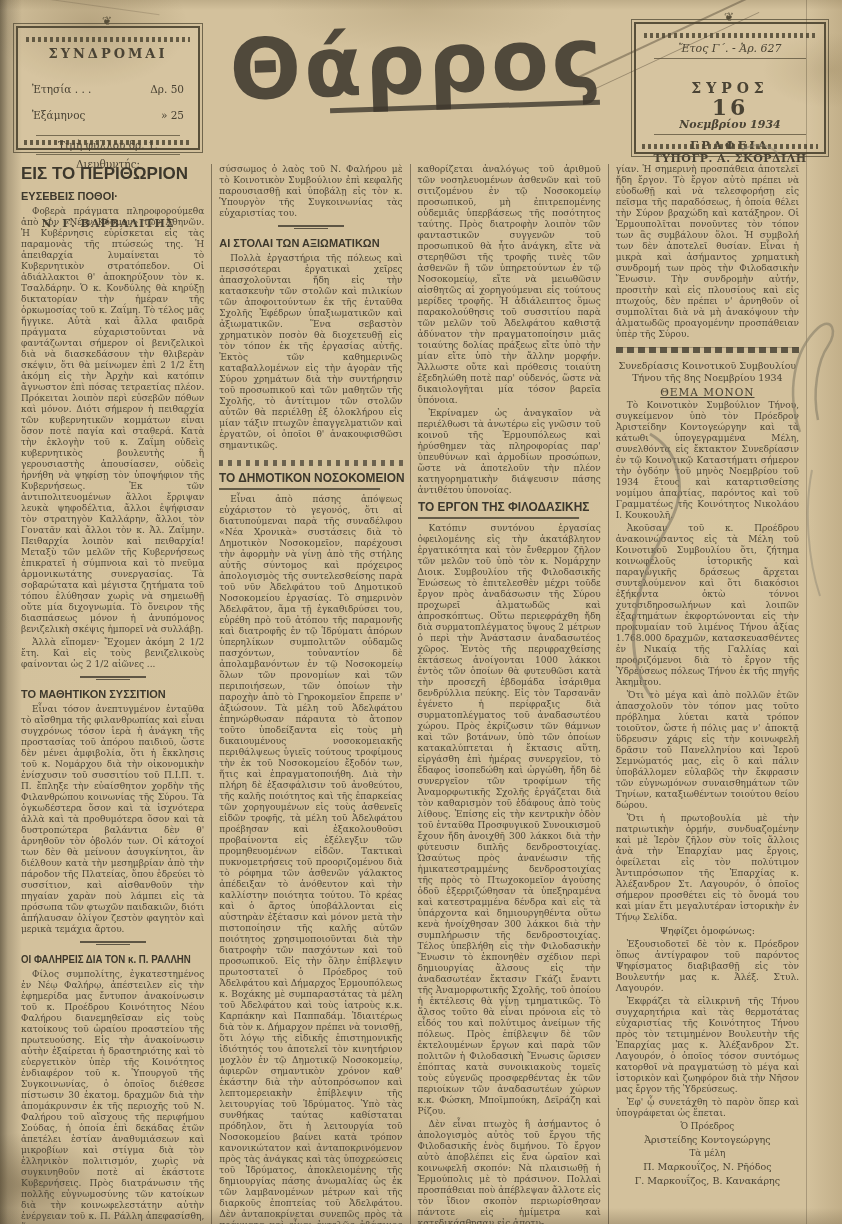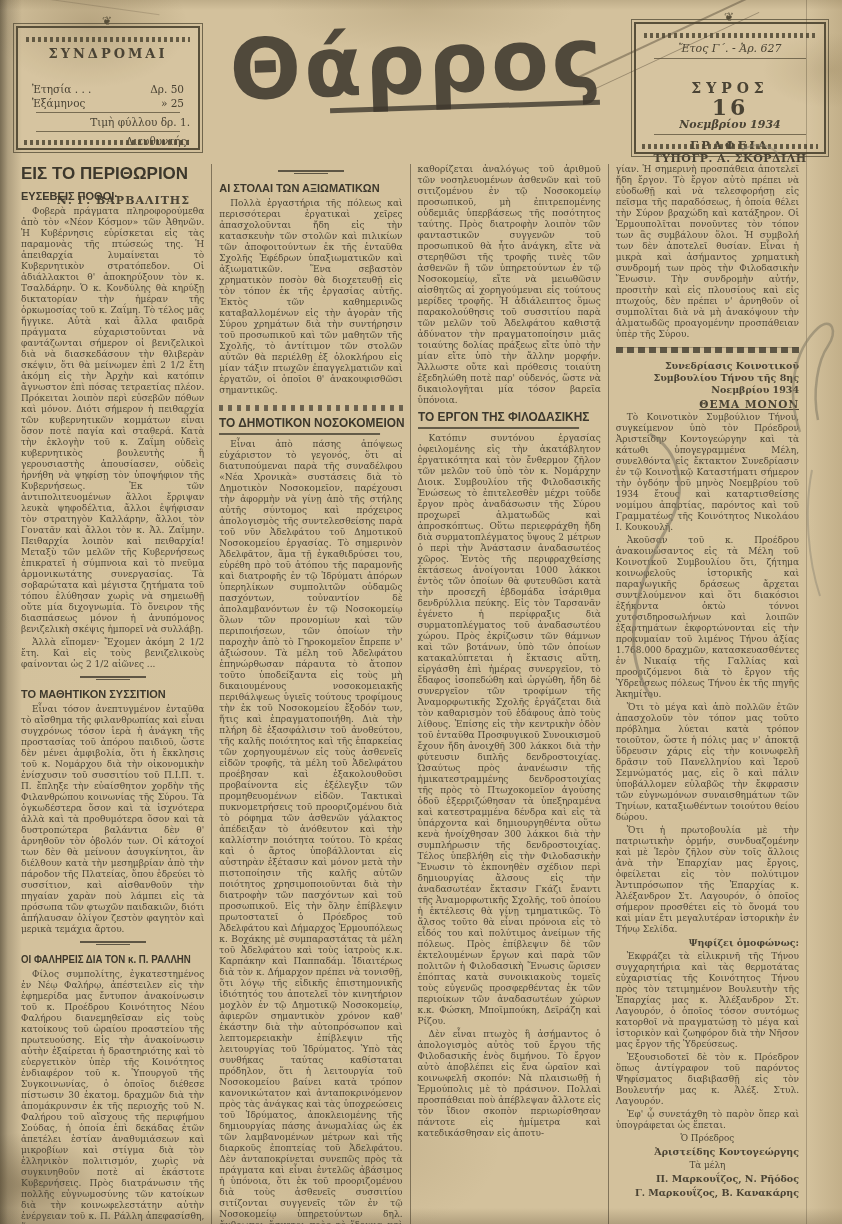--- a/index.html
+++ b/index.html
@@ -25,23 +25,23 @@
   .mast-box{
     position:relative;border:2px solid #584f3a;outline:1px solid rgba(88,79,58,.8);outline-offset:2px;
     padding:8px 8px 6px;box-sizing:border-box;text-align:center;background:rgba(236,224,190,.12);
   }
   .mast-box.left{width:184px;height:124px;margin-top:14px;}
   .mast-box.right{width:192px;height:132px;margin-top:10px;}
   .meander{height:5px;margin:1px 0 4px;background:repeating-linear-gradient(90deg,rgba(80,72,52,.85) 0 3px,transparent 3px 6px);}
   .meander.bot{position:absolute;left:6px;right:6px;bottom:3px;margin:0;}
   .finial{position:absolute;top:-14px;left:50%;transform:translateX(-50%);font-size:12px;color:#584f3a;letter-spacing:2px;}
   .box-title{font-weight:bold;font-size:13px;letter-spacing:3px;margin:2px 0 22px;}
-  .box-row{display:flex;justify-content:space-between;font-size:10.5px;padding:0 6px;margin:2px 0;}
+  .box-row{display:flex;justify-content:space-between;font-size:10.5px;padding:0 6px;margin:14px 0;}
   .box-hr{border:0;border-top:1px solid rgba(88,79,58,.75);margin:3px 10px;}
-  .box-c{font-size:10.5px;margin:2px 0;text-align:right;}
+  .box-c{font-size:10.5px;margin:2px 0;}
   .box-c.bold{font-weight:bold;font-size:11px;letter-spacing:1px;margin-top:47px;}
   .issue-line{font-size:11px;font-style:italic;margin:1px 0 2px;}
   .city{font-weight:bold;font-size:14px;letter-spacing:5px;margin-top:21px;}
   .day{font-weight:bold;font-size:22px;line-height:22px;letter-spacing:3px;}
   .monthyear{font-weight:bold;font-size:11px;font-style:italic;margin-bottom:2px;text-align:center;}
   .offices{font-weight:bold;font-size:11.5px;letter-spacing:3px;margin-top:3px;}
   .printer{font-weight:bold;font-size:11px;letter-spacing:.5px;}
   .mast-title{flex:1;text-align:center;position:relative;padding-top:4px;}
   .title-text{
     font-family:"DejaVu Sans",sans-serif;font-weight:bold;font-size:84px;line-height:96px;
@@ -54,21 +54,21 @@
   .col + .col{border-left:1px solid rgba(62,52,36,.55);}
   .blk-h1{font-family:"Liberation Sans",sans-serif;font-weight:bold;font-size:17px;line-height:20px;color:#3d382c;margin:0 0 5px;white-space:nowrap;}
   .blk-h1c{font-family:"Liberation Sans",sans-serif;font-weight:bold;font-size:24px;line-height:28px;letter-spacing:7px;text-align:center;color:#3d382c;margin:6px 0 3px;}
   .blk-h2{font-family:"Liberation Sans",sans-serif;font-weight:bold;font-size:11px;line-height:14px;color:#3d382c;margin:5px 0 3px;white-space:nowrap;}
   .blk-h2big{font-size:13.5px;line-height:17px;margin:2px 0 4px;}
   .blk-h2u{border-bottom:2px solid rgba(61,56,44,.75);padding-bottom:2px;}
   .sqz{transform:scaleX(.88);transform-origin:0 50%;}
   .blk-p{font-size:9px;line-height:11px;text-align:justify;text-indent:11px;margin:0 0 2px;color:#4c4536;}
   .blk-p0{text-indent:0;}
   .blk-c{text-align:center;font-size:9.5px;line-height:12px;margin:2px 0;}
-  .blk-b{font-weight:bold;text-align:right;}
+  .blk-b{font-weight:normal;}
   .blk-und{text-decoration:underline;letter-spacing:1px;font-size:10.5px;}
   .blk-smm{font-size:8.8px;line-height:11px;}
   .blk-rule{width:66px;margin:6px auto 6px;border-top:2px solid rgba(64,58,46,.8);position:relative;height:3px;}
   .blk-rule::after{content:"";position:absolute;left:16px;right:16px;top:1px;border-top:1px solid rgba(64,58,46,.8);}
   .blk-chain{height:5px;margin:7px 0;background:repeating-linear-gradient(90deg,rgba(64,58,46,.8) 0 7px,transparent 7px 11px);border-top:1px solid rgba(64,58,46,.35);}
   .blk-orn{height:6px;margin:9px 0 3px;background:repeating-linear-gradient(90deg,rgba(64,58,46,.7) 0 4px,transparent 4px 9px);}
   
   .overlay{position:absolute;inset:0;pointer-events:none;}
   .crease{position:absolute;background:rgba(82,72,54,.45);}
   .crease.c1{width:200px;height:1.5px;left:556px;top:40px;transform:rotate(-25deg);}
@@ -130,45 +130,47 @@
         <div class="blk-p">Φοβερὰ πράγματα πληροφορούμεθα ἀπὸ τὸν «Νέον Κόσμον» τῶν Ἀθηνῶν. Ἡ Κυβέρνησις εὑρίσκεται εἰς τὰς παραμονὰς τῆς πτώσεώς της. Ἡ ἀπειθαρχία λυμαίνεται τὸ Κυβερνητικὸν στρατόπεδον. Οἱ ἀδιάλλακτοι θ' ἀποκηρύξουν τὸν κ. Τσαλδάρην. Ὁ κ. Κονδύλης θὰ κηρύξῃ δικτατορίαν τὴν ἡμέραν τῆς ὁρκωμοσίας τοῦ κ. Ζαΐμη. Τὸ τέλος μᾶς ἤγγικε. Αὐτὰ καὶ ἄλλα φαιδρὰ πράγματα εὐχαριστοῦνται νὰ φαντάζωνται σήμερον οἱ βενιζελικοὶ διὰ νὰ διασκεδάσουν τὴν θλιβερὰν σκέψιν, ὅτι θὰ μείνωμεν ἐπὶ 2 1/2 ἔτη ἀκόμη εἰς τὴν Ἀρχὴν καὶ κατόπιν ἄγνωστον ἐπὶ πόσας τετραετίας πλέον. Πρόκειται λοιπὸν περὶ εὐσεβῶν πόθων καὶ μόνον. Διότι σήμερον ἡ πειθαρχία τῶν κυβερνητικῶν κομμάτων εἶναι ὅσον ποτὲ παγία καὶ σταθερά. Κατὰ τὴν ἐκλογὴν τοῦ κ. Ζαΐμη οὐδεὶς κυβερνητικὸς βουλευτὴς ἢ γερουσιαστὴς ἀπουσίασεν, οὐδεὶς ἠρνήθη νὰ ψηφίσῃ τὸν ὑποψήφιον τῆς Κυβερνήσεως. Ἐκ τῶν ἀντιπολιτευομένων ἄλλοι ἔρριψαν λευκὰ ψηφοδέλτια, ἄλλοι ἐψήφισαν τὸν στρατηγὸν Καλλάρην, ἄλλοι τὸν Γονατᾶν καὶ ἄλλοι τὸν κ. Ἀλ. Ζαΐμην. Πειθαρχία λοιπὸν καὶ πειθαρχία! Μεταξὺ τῶν μελῶν τῆς Κυβερνήσεως ἐπικρατεῖ ἡ σύμπνοια καὶ τὸ πνεῦμα ἁρμονικωτάτης συνεργασίας. Τὰ σοβαρώτατα καὶ μέγιστα ζητήματα τοῦ τόπου ἐλύθησαν χωρὶς νὰ σημειωθῇ οὔτε μία διχογνωμία. Τὸ ὄνειρον τῆς διασπάσεως μόνον ἡ ἀνυπόμονος βενιζελικὴ σκέψις ἡμπορεῖ νὰ συλλάβῃ.</div>
         <div class="blk-p">Ἀλλὰ εἴπομεν· Ἔχομεν ἀκόμη 2 1/2 ἔτη. Καὶ εἰς τοὺς βενιζελικοὺς φαίνονται ὡς 2 1/2 αἰῶνες ...</div>
         <div class="blk-rule"></div>
         <div class="blk-h2">ΤΟ ΜΑΘΗΤΙΚΟΝ ΣΥΣΣΙΤΙΟΝ</div>
         <div class="blk-p">Εἶναι τόσον ἀνεπτυγμένον ἐνταῦθα τὸ αἴσθημα τῆς φιλανθρωπίας καὶ εἶναι συγχρόνως τόσον ἱερὰ ἡ ἀνάγκη τῆς προστασίας τοῦ ἀπόρου παιδιοῦ, ὥστε δὲν μένει ἀμφιβολία, ὅτι ἡ ἔκκλησις τοῦ κ. Νομάρχου διὰ τὴν οἰκονομικὴν ἐνίσχυσιν τοῦ συσσιτίου τοῦ Π.Ι.Π. τ. Π. ἔπληξε τὴν εὐαίσθητον χορδὴν τῆς Φιλανθρώπου κοινωνίας τῆς Σύρου. Τὰ ὀγκωδέστερα ὅσον καὶ τὰ ἰσχνότερα ἀλλὰ καὶ τὰ προθυμότερα ὅσον καὶ τὰ δυστροπώτερα βαλάντια δὲν θ' ἀρνηθοῦν τὸν ὀβολόν των. Οἱ κάτοχοί των δὲν θὰ μείνουν ἀσυγκίνητοι, ἂν διέλθουν κατὰ τὴν μεσημβρίαν ἀπὸ τὴν πάροδον τῆς Πλατείας, ὅπου ἑδρεύει τὸ συσσίτιον, καὶ αἰσθανθοῦν τὴν πηγαίαν χαρὰν ποὺ λάμπει εἰς τὰ πρόσωπα τῶν φτωχῶν παιδακιῶν, διότι ἀπήλαυσαν ὀλίγον ζεστὸν φαγητὸν καὶ μερικὰ τεμάχια ἄρτου.</div>
         <div class="blk-rule"></div>
         <div class="blk-h2 sqz">ΟΙ ΦΑΛΗΡΕΙΣ ΔΙΑ ΤΟΝ κ. Π. ΡΑΛΛΗΝ</div>
         <div class="blk-p">Φίλος συμπολίτης, ἐγκατεστημένος ἐν Νέῳ Φαλήρῳ, ἀπέστειλεν εἰς τὴν ἐφημερίδα μας ἔντυπον ἀνακοίνωσιν τοῦ κ. Προέδρου Κοινότητος Νέου Φαλήρου διανεμηθεῖσαν εἰς τοὺς κατοίκους τοῦ ὡραίου προαστείου τῆς πρωτευούσης. Εἰς τὴν ἀνακοίνωσιν αὐτὴν ἐξαίρεται ἡ δραστηριότης καὶ τὸ εὐεργετικὸν ὑπὲρ τῆς Κοινότητος ἐνδιαφέρον τοῦ κ. Ὑπουργοῦ τῆς Συγκοινωνίας, ὁ ὁποῖος διέθεσε πίστωσιν 30 ἑκατομ. δραχμῶν διὰ τὴν ἀπομάκρυνσιν ἐκ τῆς περιοχῆς τοῦ Ν. Φαλήρου τοῦ αἴσχους τῆς περιφήμου Σούδας, ἡ ὁποία ἐπὶ δεκάδας ἐτῶν ἀπετέλει ἑστίαν ἀναθυμιάσεων καὶ μικροβίων καὶ στίγμα διὰ τὸν ἑλληνικὸν πολιτισμόν, χωρὶς νὰ συγκινηθοῦν ποτὲ αἱ ἑκάστοτε Κυβερνήσεις. Πρὸς διατράνωσιν τῆς πολλῆς εὐγνωμοσύνης τῶν κατοίκων διὰ τὴν κοινωφελεστάτην αὐτὴν ἐνέργειαν τοῦ κ. Π. Ράλλη ἀπεφασίσθη, ὅπως</div>
       </div>
       <div class="col">
+        <div class="blk-p blk-p0">σύσσωμος ὁ λαὸς τοῦ Ν. Φαλήρου μὲ τὸ Κοινοτικὸν Συμβούλιον ἐπὶ κεφαλῆς παρουσιασθῇ καὶ ὑποβάλῃ εἰς τὸν κ. Ὑπουργὸν τῆς Συγκοινωνίας τὰς εὐχαριστίας του.</div>
         <div class="blk-rule"></div>
         <div class="blk-h2">ΑΙ ΣΤΟΛΑΙ ΤΩΝ ΑΞΙΩΜΑΤΙΚΩΝ</div>
         <div class="blk-p">Πολλὰ ἐργαστήρια τῆς πόλεως καὶ περισσότεραι ἐργατικαὶ χεῖρες ἀπασχολοῦνται ἤδη εἰς τὴν κατασκευὴν τῶν στολῶν καὶ πιλικίων τῶν ἀποφοιτούντων ἐκ τῆς ἐνταῦθα Σχολῆς Ἐφέδρων ὑπαξιωματικῶν καὶ ἀξιωματικῶν. Ἕνα σεβαστὸν χρηματικὸν ποσὸν θὰ διοχετευθῇ εἰς τὸν τόπον ἐκ τῆς ἐργασίας αὐτῆς. Ἐκτὸς τῶν καθημερινῶς καταβαλλομένων εἰς τὴν ἀγορὰν τῆς Σύρου χρημάτων διὰ τὴν συντήρησιν τοῦ προσωπικοῦ καὶ τῶν μαθητῶν τῆς Σχολῆς, τὸ ἀντίτιμον τῶν στολῶν αὐτῶν θὰ περιέλθῃ ἐξ ὁλοκλήρου εἰς μίαν τάξιν πτωχῶν ἐπαγγελματιῶν καὶ ἐργατῶν, οἱ ὁποῖοι θ' ἀνακουφισθῶσι σημαντικῶς.</div>
         <div class="blk-orn"></div>
         <div class="blk-h2 blk-h2big blk-h2u sqz">ΤΟ ΔΗΜΟΤΙΚΟΝ ΝΟΣΟΚΟΜΕΙΟΝ</div>
         <div class="blk-p">Εἶναι ἀπὸ πάσης ἀπόψεως εὐχάριστον τὸ γεγονός, ὅτι αἱ διατυπούμεναι παρὰ τῆς συναδέλφου «Νέα Χρονικὰ» συστάσεις διὰ τὸ Δημοτικὸν Νοσοκομεῖον, παρέχουσι τὴν ἀφορμὴν νὰ γίνῃ ἀπὸ τῆς στήλης αὐτῆς σύντομος καὶ πρόχειρος ἀπολογισμὸς τῆς συντελεσθείσης παρὰ τοῦ νῦν Ἀδελφάτου τοῦ Δημοτικοῦ Νοσοκομείου ἐργασίας. Τὸ σημερινὸν Ἀδελφᾶτον, ἅμα τῇ ἐγκαθιδρύσει του, εὑρέθη πρὸ τοῦ ἀτόπου τῆς παραμονῆς καὶ διατροφῆς ἐν τῷ Ἱδρύματι ἀπόρων ὑπερηλίκων συμπολιτῶν οὐδαμῶς πασχόντων, τοὐναντίον δὲ ἀπολαμβανόντων ἐν τῷ Νοσοκομείῳ ὅλων τῶν προνομίων καὶ τῶν περιποιήσεων, τῶν ὁποίων τὴν παροχὴν ἀπὸ τὸ Γηροκομεῖον ἔπρεπε ν' ἀξιώσουν. Τὰ μέλη τοῦ Ἀδελφάτου ἐπηνώρθωσαν πάραυτα τὸ ἄτοπον τοῦτο ὑποδείξαντα εἰς τοὺς μὴ δικαιουμένους νοσοκομειακῆς περιθάλψεως ὑγιεῖς τούτους τροφίμους τὴν ἐκ τοῦ Νοσοκομείου ἔξοδόν των, ἥτις καὶ ἐπραγματοποιήθη. Διὰ τὴν πλήρη δὲ ἐξασφάλισιν τοῦ ἀνοθεύτου, τῆς καλῆς ποιότητος καὶ τῆς ἐπαρκείας τῶν χορηγουμένων εἰς τοὺς ἀσθενεῖς εἰδῶν τροφῆς, τὰ μέλη τοῦ Ἀδελφάτου προέβησαν καὶ ἐξακολουθοῦσι προβαίνοντα εἰς ἐξέλεγξιν τῶν προμηθευομένων εἰδῶν. Τακτικαὶ πυκνομετρήσεις τοῦ προοριζομένου διὰ τὸ ρόφημα τῶν ἀσθενῶν γάλακτος ἀπέδειξαν τὸ ἀνόθευτον καὶ τὴν καλλίστην ποιότητα τούτου. Τὸ κρέας καὶ ὁ ἄρτος ὑποβάλλονται εἰς αὐστηρὰν ἐξέτασιν καὶ μόνον μετὰ τὴν πιστοποίησιν τῆς καλῆς αὐτῶν ποιότητος χρησιμοποιοῦνται διὰ τὴν διατροφὴν τῶν πασχόντων καὶ τοῦ προσωπικοῦ. Εἰς τὴν ὅλην ἐπίβλεψιν πρωτοστατεῖ ὁ Πρόεδρος τοῦ Ἀδελφάτου καὶ Δήμαρχος Ἑρμουπόλεως κ. Βοχάκης μὲ συμπαραστάτας τὰ μέλη τοῦ Ἀδελφάτου καὶ τοὺς ἰατροὺς κ.κ. Καρπάκην καὶ Παππαδάμ. Ἰδιαιτέρως διὰ τὸν κ. Δήμαρχον πρέπει νὰ τονισθῇ, ὅτι λόγῳ τῆς εἰδικῆς ἐπιστημονικῆς ἰδιότητός του ἀποτελεῖ τὸν κινητήριον μοχλὸν ἐν τῷ Δημοτικῷ Νοσοκομείῳ, ἀφιερῶν σημαντικὸν χρόνον καθ' ἑκάστην διὰ τὴν αὐτοπρόσωπον καὶ λεπτομερειακὴν ἐπίβλεψιν τῆς λειτουργίας τοῦ Ἱδρύματος. Ὑπὸ τὰς συνθήκας ταύτας καθίσταται πρόδηλον, ὅτι ἡ λειτουργία τοῦ Νοσοκομείου βαίνει κατὰ τρόπον κανονικώτατον καὶ ἀνταποκρινόμενον πρὸς τὰς ἀνάγκας καὶ τὰς ὑποχρεώσεις τοῦ Ἱδρύματος, ἀποκλειομένης τῆς δημιουργίας πάσης ἀνωμαλίας ὡς ἐκ τῶν λαμβανομένων μέτρων καὶ τῆς διαρκοῦς ἐποπτείας τοῦ Ἀδελφάτου. Δὲν ἀνταποκρίνεται συνεπῶς πρὸς τὰ πράγματα καὶ εἶναι ἐντελῶς ἀβάσιμος ἡ ὑπόνοια, ὅτι ἐκ τοῦ προοριζομένου διὰ τοὺς ἀσθενεῖς συσσιτίου σιτίζονται συγγενεῖς τῶν ἐν τῷ Νοσοκομείῳ ὑπηρετούντων δηλ. ἄνθρωποι ἄσχετοι πρὸς τὸ ἵδρυμα καὶ οὐδὲν δικαίωμα ἔχοντες πρὸς σιτισμόν. Τὸ τοιοῦτον, ἐὰν συνέβαινε, θ' ἀπετέλει ὄντως σοβαρὰν ἀνωμαλίαν, πρέπει δὲ νὰ θεωρηθῇ ὡς ἐντελῶς ἀποκλειόμενον. Ἡ προμήθεια τῶν τροφίμων ἐνεργεῖται παρὰ</div>
       </div>
       <div class="col">
         <div class="blk-p blk-p0">καθορίζεται ἀναλόγως τοῦ ἀριθμοῦ τῶν νοσηλευομένων ἀσθενῶν καὶ τοῦ σιτιζομένου ἐν τῷ Νοσοκομείῳ προσωπικοῦ, μὴ ἐπιτρεπομένης οὐδεμιᾶς ὑπερβάσεως τῆς ποσότητος ταύτης. Πρὸς διατροφὴν λοιπὸν τῶν φανταστικῶν συγγενῶν τοῦ προσωπικοῦ θὰ ἦτο ἀνάγκη, εἴτε νὰ στερηθῶσι τῆς τροφῆς τινὲς τῶν ἀσθενῶν ἢ τῶν ὑπηρετούντων ἐν τῷ Νοσοκομείῳ, εἴτε νὰ μειωθῶσιν αἰσθητῶς αἱ χορηγούμεναι εἰς τούτους μερίδες τροφῆς. Ἡ ἀδιάλειπτος ὅμως παρακολούθησις τοῦ συσσιτίου παρὰ τῶν μελῶν τοῦ Ἀδελφάτου καθιστᾷ ἀδύνατον τὴν πραγματοποίησιν μιᾶς τοιαύτης δολίας πράξεως εἴτε ὑπὸ τὴν μίαν εἴτε ὑπὸ τὴν ἄλλην μορφήν. Ἄλλωστε οὔτε καὶ πρόθεσις τοιαύτη ἐξεδηλώθη ποτὲ παρ' οὐδενός, ὥστε νὰ δικαιολογῆται μία τόσον βαρεῖα ὑπόνοια.</div>
+        <div class="blk-p">Ἐκρίναμεν ὡς ἀναγκαῖον νὰ περιέλθωσι τὰ ἀνωτέρω εἰς γνῶσιν τοῦ κοινοῦ τῆς Ἑρμουπόλεως καὶ ἠρύσθημεν τὰς πληροφορίας παρ' ὑπευθύνων καὶ ἁρμοδίων προσώπων, ὥστε νὰ ἀποτελοῦν τὴν πλέον κατηγορηματικὴν διάψευσιν πάσης ἀντιθέτου ὑπονοίας.</div>
         <div class="blk-h2 blk-h2big blk-h2u sqz">ΤΟ ΕΡΓΟΝ ΤΗΣ ΦΙΛΟΔΑΣΙΚΗΣ</div>
         <div class="blk-p">Κατόπιν συντόνου ἐργασίας ὀφειλομένης εἰς τὴν ἀκατάβλητον ἐργατικότητα καὶ τὸν ἔνθερμον ζῆλον τῶν μελῶν τοῦ ὑπὸ τὸν κ. Νομάρχην Διοικ. Συμβουλίου τῆς Φιλοδασικῆς Ἑνώσεως τὸ ἐπιτελεσθὲν μέχρι τοῦδε ἔργον πρὸς ἀναδάσωσιν τῆς Σύρου προχωρεῖ ἁλματωδῶς καὶ ἀπροσκόπτως. Οὕτω περιεφράχθη ἤδη διὰ συρματοπλέγματος ὕψους 2 μέτρων ὁ περὶ τὴν Ἀνάστασιν ἀναδασωτέος χῶρος. Ἐντὸς τῆς περιφραχθείσης ἐκτάσεως ἀνοίγονται 1000 λάκκοι ἐντὸς τῶν ὁποίων θὰ φυτευθῶσι κατὰ τὴν προσεχῆ ἑβδομάδα ἰσάριθμα δενδρύλλια πεύκης. Εἰς τὸν Ταρσανᾶν ἐγένετο ἡ περίφραξις διὰ συρματοπλέγματος τοῦ ἀναδασωτέου χώρου. Πρὸς ἐκρίζωσιν τῶν θάμνων καὶ τῶν βοτάνων, ὑπὸ τῶν ὁποίων κατακαλύπτεται ἡ ἔκτασις αὕτη, εἰργάσθη ἐπὶ ἡμέρας συνεργεῖον, τὸ ἔδαφος ἰσοπεδώθη καὶ ὠργώθη, ἤδη δὲ συνεργεῖον τῶν τροφίμων τῆς Ἀναμορφωτικῆς Σχολῆς ἐργάζεται διὰ τὸν καθαρισμὸν τοῦ ἐδάφους ἀπὸ τοὺς λίθους. Ἐπίσης εἰς τὴν κεντρικὴν ὁδὸν τοῦ ἐνταῦθα Προσφυγικοῦ Συνοικισμοῦ ἔχουν ἤδη ἀνοιχθῆ 300 λάκκοι διὰ τὴν φύτευσιν διπλῆς δενδροστοιχίας. Ὡσαύτως πρὸς ἀνανέωσιν τῆς ἡμικατεστραμμένης δενδροστοιχίας τῆς πρὸς τὸ Πτωχοκομεῖον ἀγούσης ὁδοῦ ἐξερριζώθησαν τὰ ὑπεξηραμένα καὶ κατεστραμμένα δένδρα καὶ εἰς τὰ ὑπάρχοντα καὶ δημιουργηθέντα οὕτω κενὰ ἠνοίχθησαν 300 λάκκοι διὰ τὴν συμπλήρωσιν τῆς δενδροστοιχίας. Τέλος ὑπεβλήθη εἰς τὴν Φιλοδασικὴν Ἕνωσιν τὸ ἐκπονηθὲν σχέδιον περὶ δημιουργίας ἄλσους εἰς τὴν ἀναδασωτέαν ἔκτασιν Γκάζι ἔναντι τῆς Ἀναμορφωτικῆς Σχολῆς, τοῦ ὁποίου ἡ ἐκτέλεσις θὰ γίνῃ τμηματικῶς. Τὸ ἄλσος τοῦτο θὰ εἶναι πρόνοια εἰς τὸ εἶδός του καὶ πολύτιμος ἀνείμων τῆς πόλεως. Πρὸς ἐπίβλεψιν δὲ τῶν ἐκτελουμένων ἔργων καὶ παρὰ τῶν πολιτῶν ἡ Φιλοδασικὴ Ἕνωσις ὥρισεν ἐπόπτας κατὰ συνοικιακοὺς τομεῖς τοὺς εὐγενῶς προσφερθέντας ἐκ τῶν περιοίκων τῶν ἀναδασωτέων χώρων κ.κ. Φώσκη, Μποϊμπούκη, Δεϊράζη καὶ Ρίζου.</div>
         <div class="blk-p">Δὲν εἶναι πτωχὸς ἢ ἀσήμαντος ὁ ἀπολογισμὸς αὐτὸς τοῦ ἔργου τῆς Φιλοδασικῆς ἑνὸς διμήνου. Τὸ ἔργον αὐτὸ ἀποβλέπει εἰς ἕνα ὡραῖον καὶ κοινωφελῆ σκοπόν: Νὰ πλαισιωθῇ ἡ Ἑρμούπολις μὲ τὸ πράσινον. Πολλαὶ προσπάθειαι ποὺ ἀπέβλεψαν ἄλλοτε εἰς τὸν ἴδιον σκοπὸν περιωρίσθησαν πάντοτε εἰς ἡμίμετρα καὶ κατεδικάσθησαν εἰς ἀποτυ-</div>
       </div>
       <div class="col">
         <div class="blk-p blk-p0">γίαν. Ἡ σημερινὴ προσπάθεια ἀποτελεῖ ἤδη ἔργον. Τὸ ἔργον αὐτὸ πρέπει νὰ εὐοδωθῇ καὶ νὰ τελεσφορήσῃ εἰς πεῖσμα τῆς παραδόσεως, ἡ ὁποία θέλει τὴν Σύρον βραχώδη καὶ κατάξηρον. Οἱ Ἑρμουπολῖται πονοῦντες τὸν τόπον των ἂς συμβάλουν ὅλοι. Ἡ συμβολή των δὲν ἀποτελεῖ θυσίαν. Εἶναι ἡ μικρὰ καὶ ἀσήμαντος χρηματικὴ συνδρομή των πρὸς τὴν Φιλοδασικὴν Ἕνωσιν. Τὴν συνδρομὴν αὐτήν, προσιτὴν καὶ εἰς πλουσίους καὶ εἰς πτωχούς, δὲν πρέπει ν' ἀρνηθοῦν οἱ συμπολῖται διὰ νὰ μὴ ἀνακόψουν τὴν ἁλματωδῶς προαγομένην προσπάθειαν ὑπὲρ τῆς Σύρου.</div>
         <div class="blk-chain"></div>
         <div class="blk-c blk-b">Συνεδρίασις Κοινοτικοῦ Συμβουλίου Τήνου τῆς 8ης Νοεμβρίου 1934</div>
         <div class="blk-c blk-b blk-und">ΘΕΜΑ ΜΟΝΟΝ</div>
         <div class="blk-p">Τὸ Κοινοτικὸν Συμβούλιον Τήνου, συγκείμενον ὑπὸ τὸν Πρόεδρον Ἀριστείδην Κοντογεώργην καὶ τὰ κάτωθι ὑπογεγραμμένα Μέλη, συνελθόντα εἰς ἔκτακτον Συνεδρίασιν ἐν τῷ Κοινοτικῷ Καταστήματι σήμερον τὴν ὀγδόην τοῦ μηνὸς Νοεμβρίου τοῦ 1934 ἔτους καὶ καταρτισθείσης νομίμου ἀπαρτίας, παρόντος καὶ τοῦ Γραμματέως τῆς Κοινότητος Νικολάου Ι. Κουκουλῆ.</div>
         <div class="blk-p">Ἀκοῦσαν τοῦ κ. Προέδρου ἀνακοινώσαντος εἰς τὰ Μέλη τοῦ Κοινοτικοῦ Συμβουλίου ὅτι, ζήτημα κοινωφελοῦς ἱστορικῆς καὶ παραγωγικῆς δράσεως ἄρχεται συντελούμενον καὶ ὅτι διακόσιοι ἑξήκοντα ὀκτὼ τόννοι χυτοσιδηροσωλήνων καὶ λοιπῶν ἐξαρτημάτων ἐκφορτώνονται εἰς τὴν προκυμαίαν τοῦ λιμένος Τήνου ἀξίας 1.768.000 δραχμῶν, κατασκευασθέντες ἐν Νικαίᾳ τῆς Γαλλίας καὶ προοριζόμενοι διὰ τὸ ἔργον τῆς Ὑδρεύσεως πόλεως Τήνου ἐκ τῆς πηγῆς Ἀκημίτου.</div>
         <div class="blk-p">Ὅτι τὸ μέγα καὶ ἀπὸ πολλῶν ἐτῶν ἀπασχολοῦν τὸν τόπον μας τοῦτο πρόβλημα λύεται κατὰ τρόπον τοιοῦτον, ὥστε ἡ πόλις μας ν' ἀποκτᾷ ὕδρευσιν χάρις εἰς τὴν κοινωφελῆ δρᾶσιν τοῦ Πανελληνίου καὶ Ἱεροῦ Σεμνώματός μας, εἰς ὃ καὶ πάλιν ὑποβάλλομεν εὐλαβῶς τὴν ἔκφρασιν τῶν εὐγνωμόνων συναισθημάτων τῶν Τηνίων, καταξιωθέντων τοιούτου θείου δώρου.</div>
         <div class="blk-p">Ὅτι ἡ πρωτοβουλία μὲ τὴν πατριωτικὴν ὁρμήν, συνδυαζομένην καὶ μὲ Ἱερὸν ζῆλον σὺν τοῖς ἄλλοις ἀνὰ τὴν Ἐπαρχίαν μας ἔργοις, ὀφείλεται εἰς τὸν πολύτιμον Ἀντιπρόσωπον τῆς Ἐπαρχίας κ. Ἀλέξανδρον Στ. Λαγουρόν, ὁ ὁποῖος σήμερον προσθέτει εἰς τὸ ὄνομά του καὶ μίαν ἔτι μεγαλυτέραν ἱστορικὴν ἐν Τήνῳ Σελίδα.</div>
         <div class="blk-c blk-b">Ψηφίζει ὁμοφώνως:</div>
+        <div class="blk-p">Ἐξουσιοδοτεῖ δὲ τὸν κ. Πρόεδρον ὅπως ἀντίγραφον τοῦ παρόντος Ψηφίσματος διαβιβασθῇ εἰς τὸν Βουλευτήν μας κ. Ἀλέξ. Στυλ. Λαγουρόν.</div>
         <div class="blk-p">Ἐκφράζει τὰ εἰλικρινῆ τῆς Τήνου συγχαρητήρια καὶ τὰς θερμοτάτας εὐχαριστίας τῆς Κοινότητος Τήνου πρὸς τὸν τετιμημένον Βουλευτὴν τῆς Ἐπαρχίας μας κ. Ἀλέξανδρον Στ. Λαγουρόν, ὁ ὁποῖος τόσον συντόμως κατορθοῖ νὰ πραγματώσῃ τὸ μέγα καὶ ἱστορικὸν καὶ ζωηφόρον διὰ τὴν Νῆσον μας ἔργον τῆς Ὑδρεύσεως.</div>
-        <div class="blk-p">Ἐξουσιοδοτεῖ δὲ τὸν κ. Πρόεδρον ὅπως ἀντίγραφον τοῦ παρόντος Ψηφίσματος διαβιβασθῇ εἰς τὸν Βουλευτήν μας κ. Ἀλέξ. Στυλ. Λαγουρόν.</div>
         <div class="blk-p">Ἐφ' ᾧ συνετάχθη τὸ παρὸν ὅπερ καὶ ὑπογράφεται ὡς ἕπεται.</div>
         <div class="blk-c blk-smm">Ὁ Πρόεδρος</div>
         <div class="blk-c blk-b">Ἀριστείδης Κοντογεώργης</div>
         <div class="blk-c blk-smm">Τὰ μέλη</div>
         <div class="blk-c blk-b">Π. Μαρκουΐζος, Ν. Ρῆόδος</div>
         <div class="blk-c blk-b">Γ. Μαρκουΐζος, Β. Κανακάρης</div>
       </div>
     </div>
 
   <div class="edge-right"></div>

